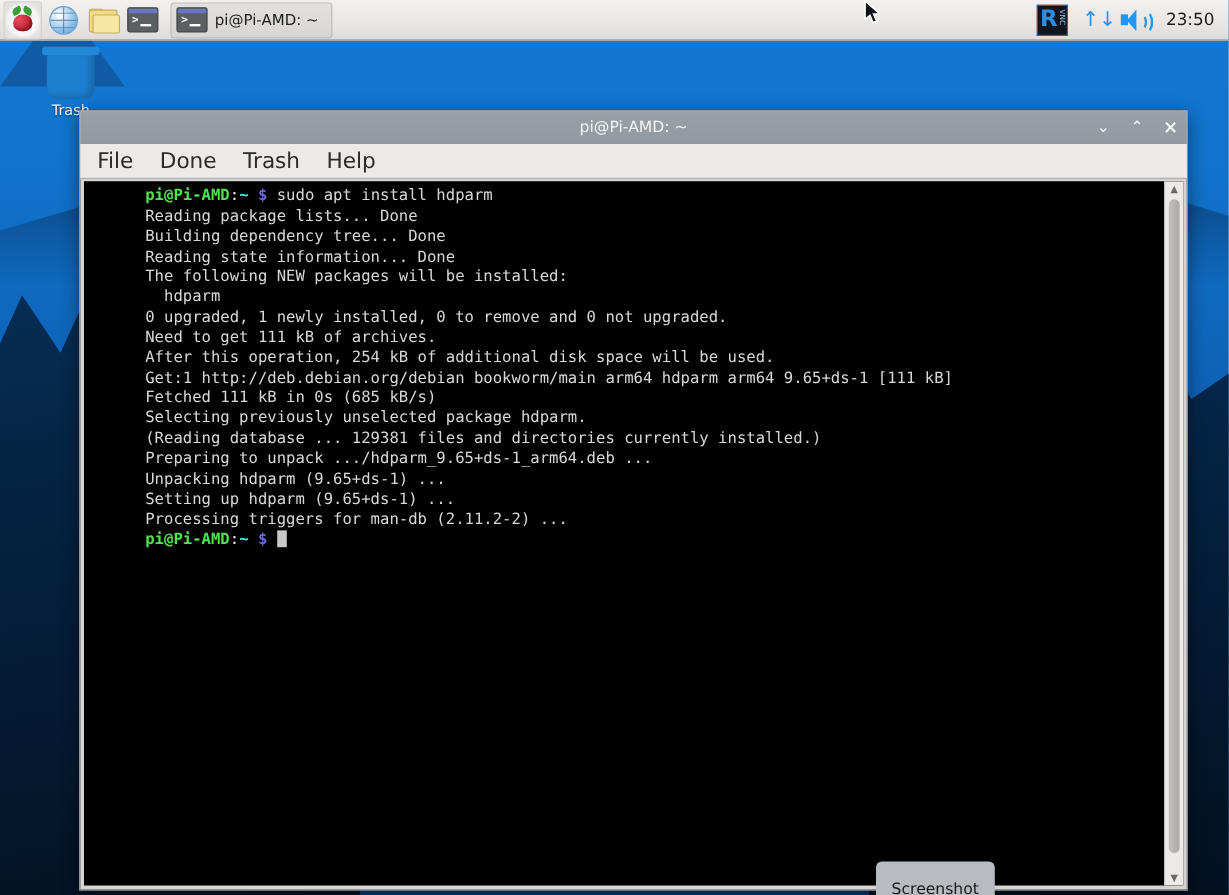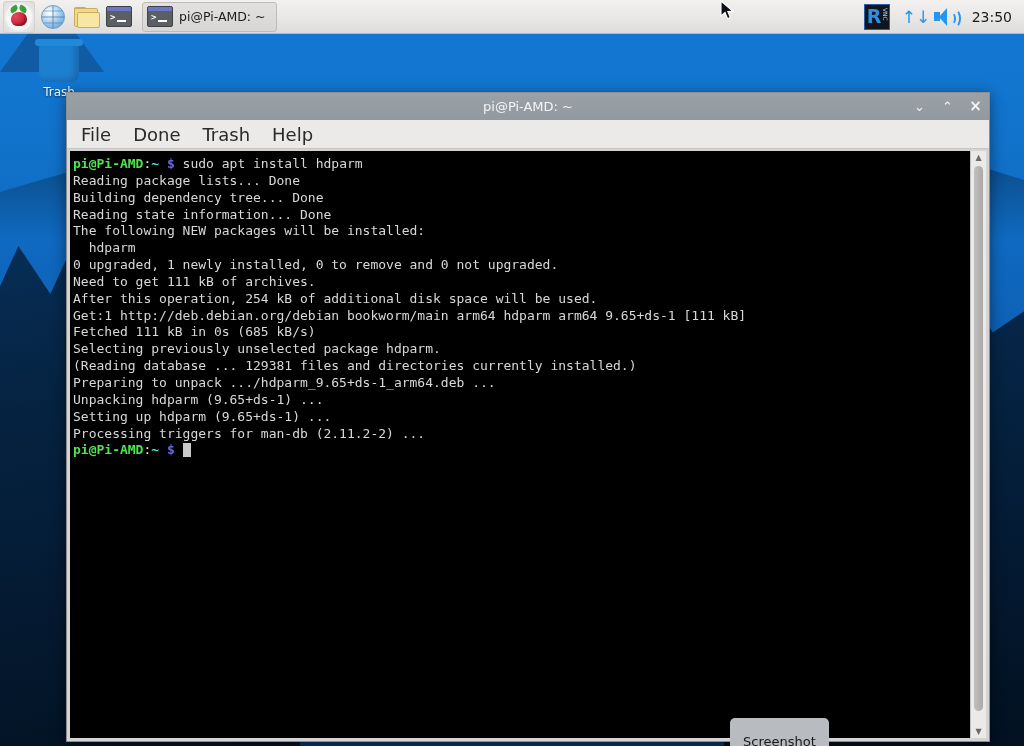--- a/index.html
+++ b/index.html
@@ -287,20 +287,21 @@
   }
 
   #term-area {
     flex: 1 1 auto;
     display: flex;
     background: #000000;
     border: 3px solid #d6d4d2;
     border-top: 2px solid #d6d4d2;
     overflow: hidden;
     position: relative;
+    padding-left: 48px;
   }
   #term-text {
     flex: 1 1 auto;
     padding: 5px 0 0 3px;
     font-family: "DejaVu Sans Mono", monospace;
     font-size: 13px;
     line-height: 16.85px;
     color: #d8d8d8;
     white-space: pre;
     overflow: hidden;

